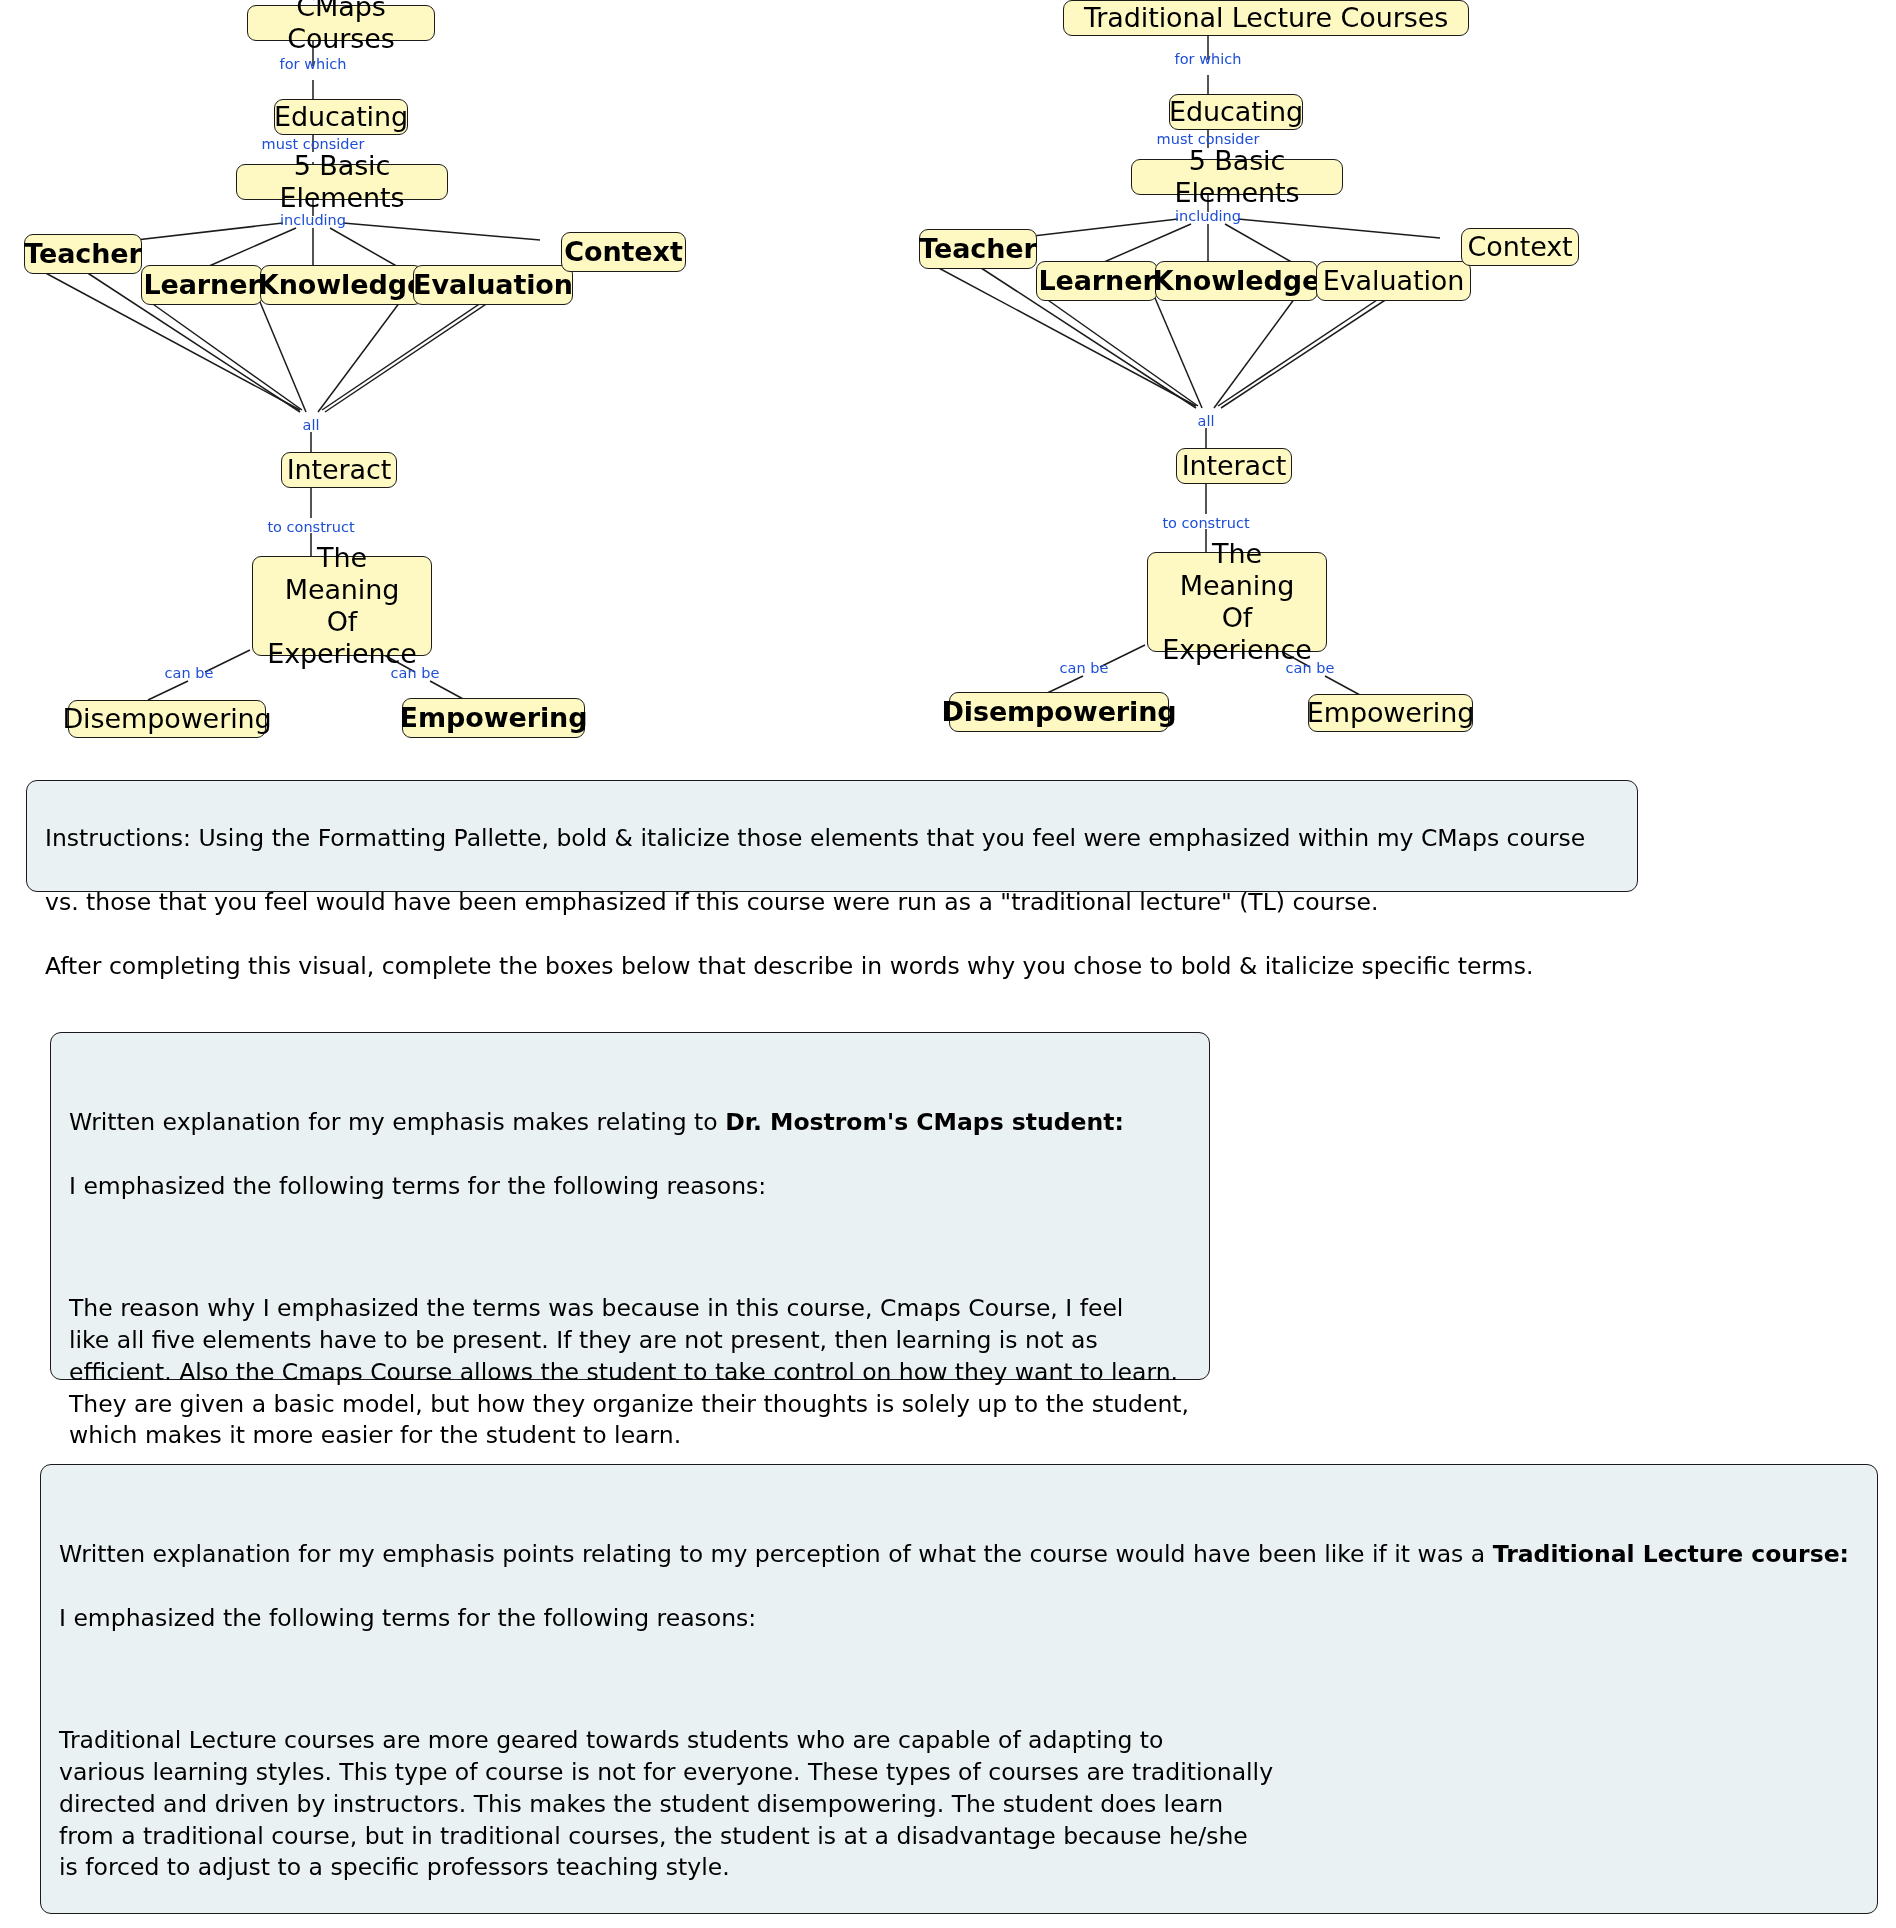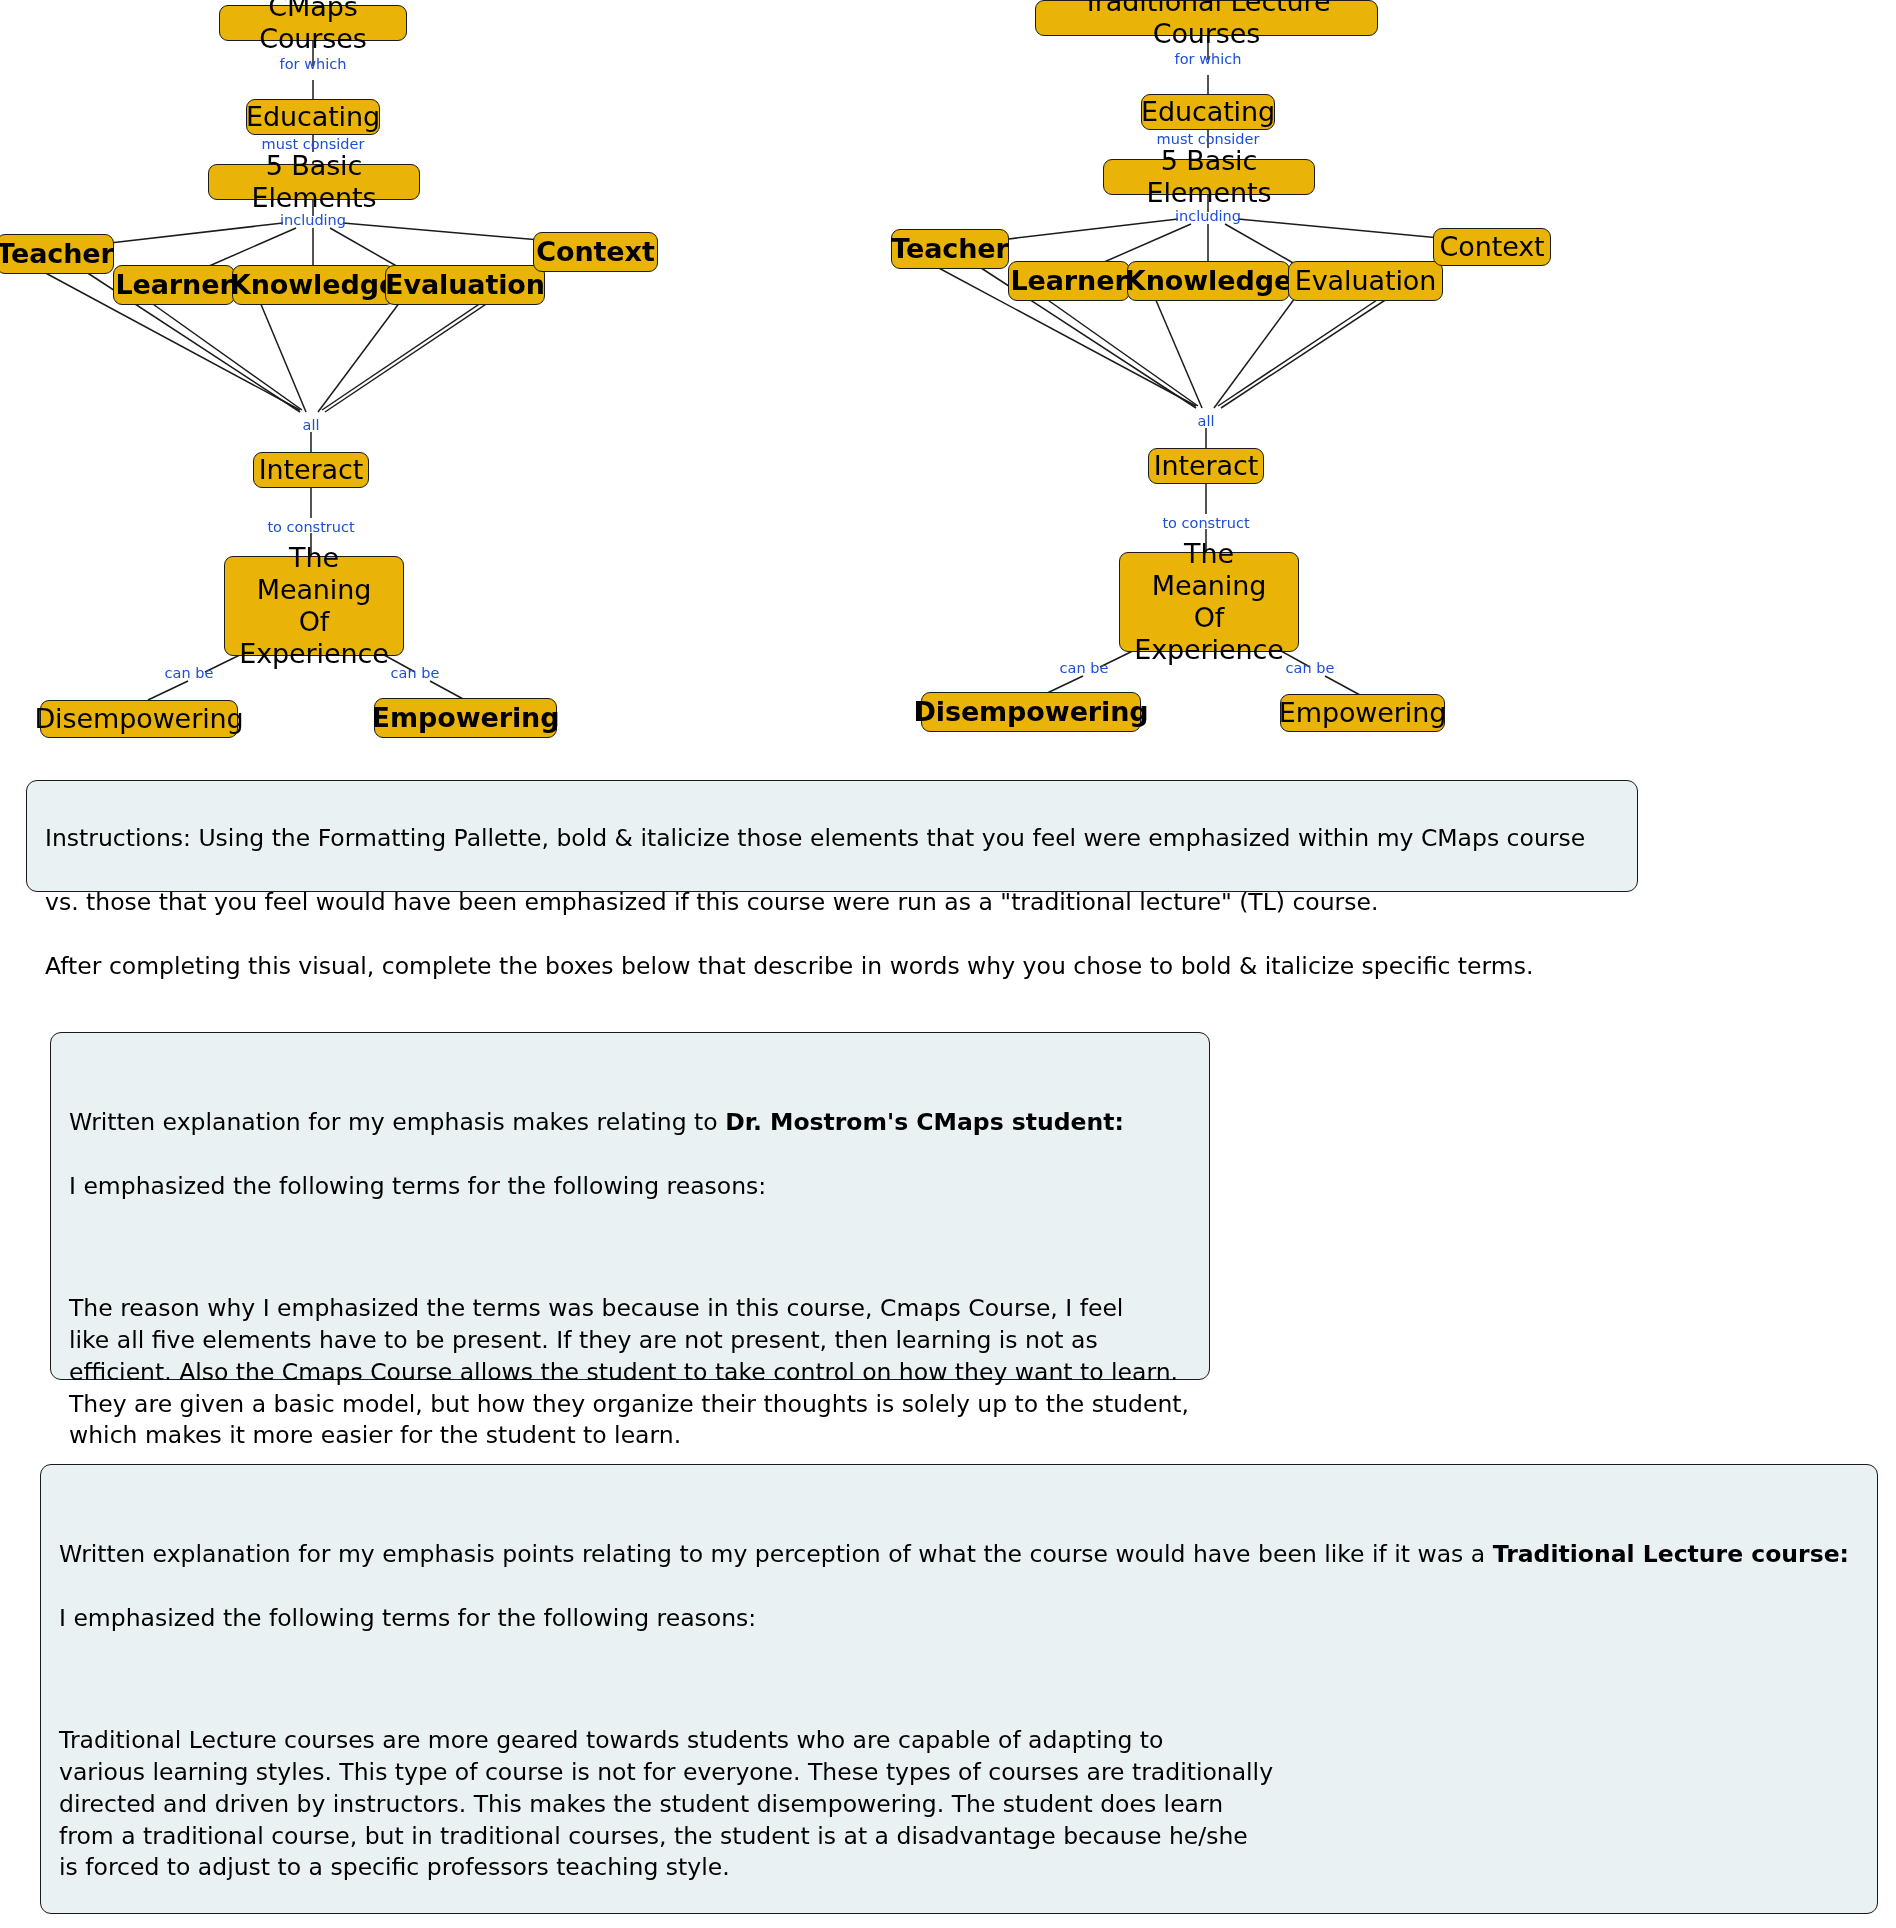--- a/index.html
+++ b/index.html
@@ -29,33 +29,34 @@
     top: 0;
     left: 0;
     width: 1896px;
     height: 760px;
     pointer-events: none;
   }
 
   
   .node {
     position: absolute;
-    background: #eab308;
+    background: #fef9c3;
     border: 1.6px solid #1b1b1b;
     border-radius: 9px;
     box-sizing: border-box;
     display: flex;
     align-items: center;
     justify-content: center;
     text-align: center;
     line-height: 1.18;
     padding: 2px 9px;
     white-space: pre-line;
     font-size: 27px;
     letter-spacing: -0.1px;
+    margin-left: 28px;
   }
   .node.bold { font-weight: bold; }
 
   
   .link-label {
     position: absolute;
     font-size: 14.5px;
     background: transparent;
     color: #1d4ed8;
     white-space: nowrap;
@@ -174,21 +175,21 @@
   <div class="node bold" style="left:374px;top:698px;width:183px;height:40px;">Empowering</div>
 
   <div class="link-label" style="left:313px;top:56px;">for which</div>
   <div class="link-label" style="left:313px;top:136px;">must consider</div>
   <div class="link-label" style="left:313px;top:212px;">including</div>
   <div class="link-label" style="left:311px;top:417px;">all</div>
   <div class="link-label" style="left:311px;top:519px;">to construct</div>
   <div class="link-label" style="left:189px;top:665px;">can be</div>
   <div class="link-label" style="left:415px;top:665px;">can be</div>
 
-  <div class="node" style="left:1035px;top:0px;width:343px;height:36px;">Traditional Lecture Courses</div>
+  <div class="node" style="left:1035px;top:0px;width:406px;height:36px;">Traditional Lecture Courses</div>
 
   <div class="node" style="left:1141px;top:94px;width:134px;height:36px;">Educating</div>
 
   <div class="node" style="left:1103px;top:159px;width:212px;height:36px;">5 Basic Elements</div>
 
   <div class="node bold" style="left:891px;top:229px;width:118px;height:40px;">Teacher</div>
 
   <div class="node bold" style="left:1008px;top:261px;width:122px;height:40px;">Learner</div>
 
   <div class="node bold" style="left:1127px;top:261px;width:163px;height:40px;">Knowledge</div>

